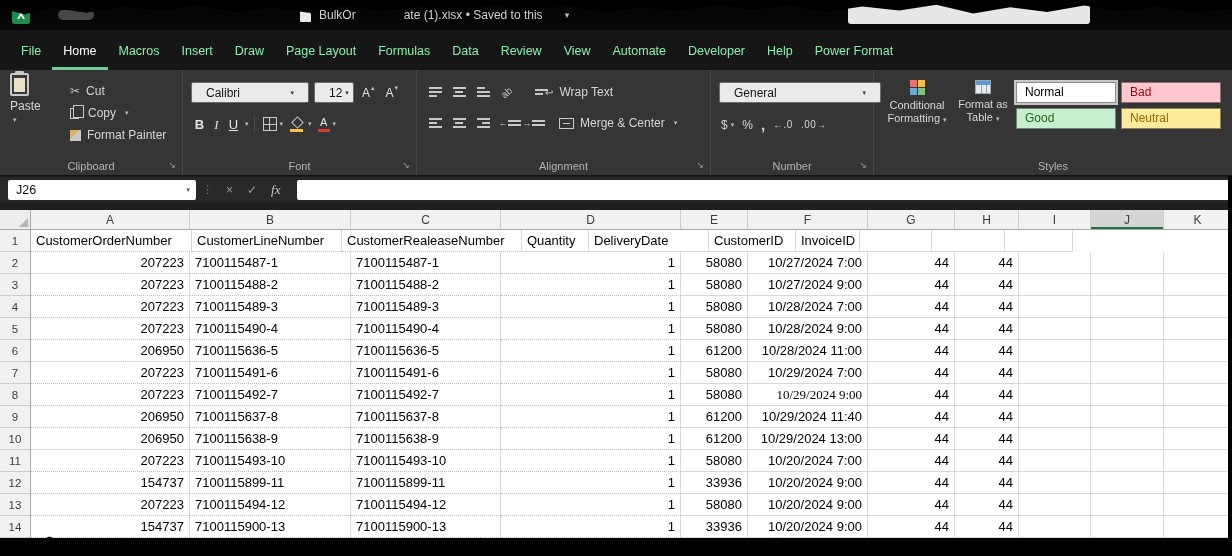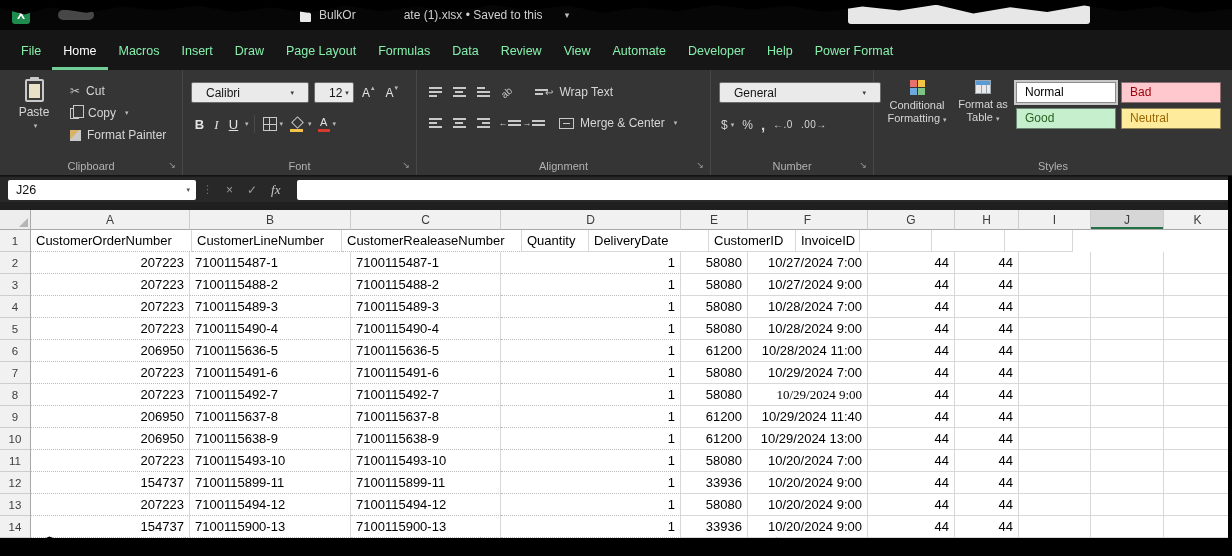--- a/index.html
+++ b/index.html
@@ -29,21 +29,21 @@
   .ribbon{height:106px;background:#353535;border-bottom:1px solid #141414;display:flex}
   .rgroup{position:relative;height:100%;border-right:1px solid #474747;flex:none}
   .rgroup.grow1{flex:1;border-right:none}
   .glabel{position:absolute;bottom:3px;left:0;right:0;text-align:center;font-size:11px;color:#b2b2b2}
   .launcher{position:absolute;right:4px;bottom:4px;font-size:9px;color:#9a9a9a;width:12px;height:12px;line-height:12px;text-align:center}
   .chev{font-size:7px;color:#b9b9b9;margin-left:3px}
   .sep-v{width:1px;height:18px;background:#4a4a4a;margin:0 5px;display:inline-block}
 
   
   .clip-content{display:flex}
-  .paste-btn{display:flex;flex-direction:column;align-items:center;width:48px;margin-left:10px;padding-top:9px;gap:3px;
+  .paste-btn{display:flex;flex-direction:column;width:48px;margin-left:10px;padding-top:3px;gap:3px;
     font-size:12px;color:#d6d6d6}
   .clipboard-icon{width:19px;height:23px;border:2px solid #c9c9c9;border-radius:2px;position:relative;background:#3b3b3b}
   .clipboard-icon::before{content:"";position:absolute;top:-4px;left:3px;width:9px;height:4px;background:#c9c9c9;border-radius:1px}
   .clipboard-icon::after{content:"";position:absolute;left:2px;right:2px;top:3px;bottom:2px;background:#e9e2c6}
   .clip-stack{margin-left:8px;margin-top:10px;display:flex;flex-direction:column}
   .sbtn{display:flex;align-items:center;gap:6px;height:22px;padding:0 4px;font-size:12px;color:#d6d6d6;white-space:nowrap}
   .gicon{font-size:12px;color:#c9c9c9}
   .copy-icon{position:relative;width:9px;height:11px;border:1px solid #c9c9c9;background:#353535;margin-right:3px}
   .copy-icon::before{content:"";position:absolute;left:2px;top:-4px;width:9px;height:11px;border:1px solid #c9c9c9;background:#353535}
   .brush-icon{width:11px;height:11px;background:linear-gradient(135deg,#d8b46a 0 45%,#c9c9c9 45%)}

